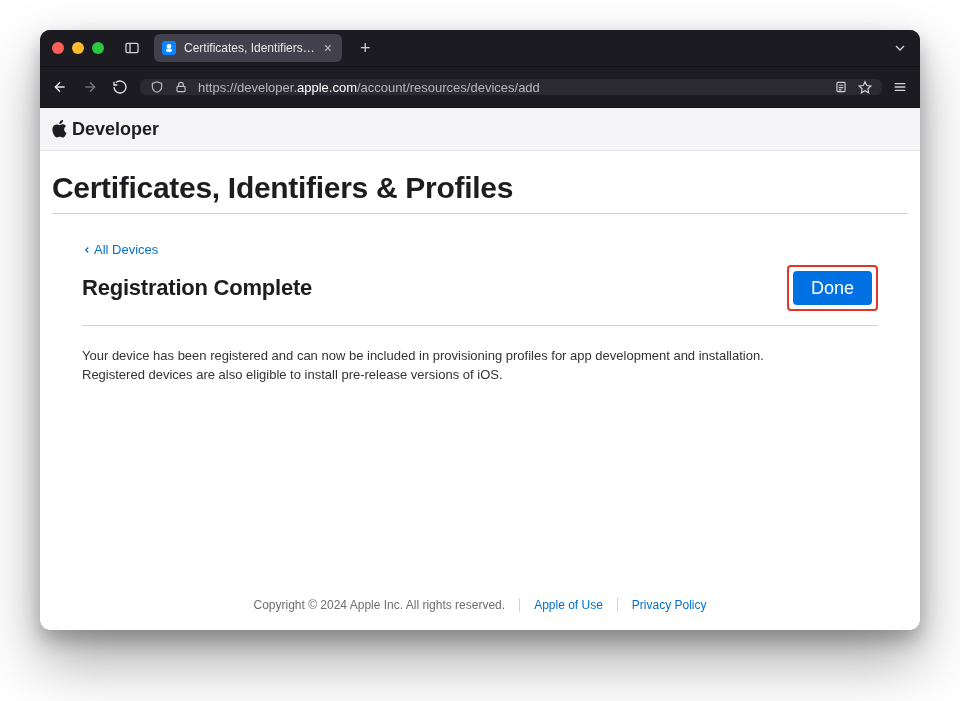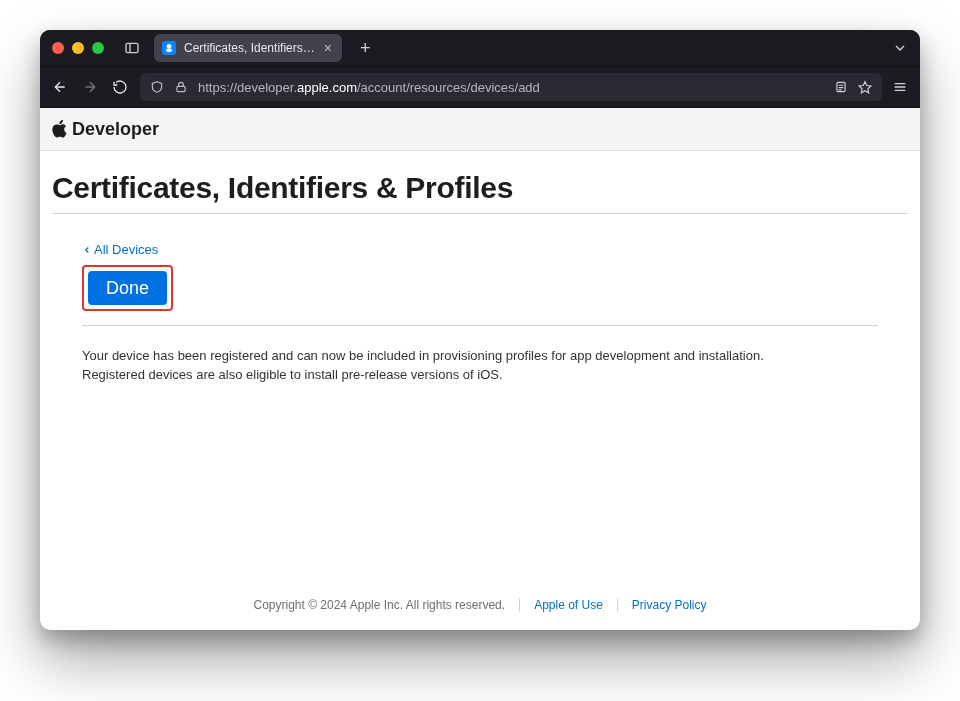--- a/index.html
+++ b/index.html
@@ -71,21 +71,21 @@
   
   .toolbar{
     height:40px;background:var(--browser-dark);
     display:flex;align-items:center;gap:10px;
     padding:0 12px;
     border-bottom:1px solid #00000055;
   }
   .nav-icons{display:flex;align-items:center;gap:14px;color:#d0d0d8;margin-right:2px;}
   .nav-icons .dis{opacity:.45;}
   .urlbar{
-    flex:1;height:28px;background:var(--browser-dark2);
+    flex:1;height:16px;background:var(--browser-dark2);
     border-radius:6px;display:flex;align-items:center;
     padding:0 10px;color:var(--url-grey);font-size:13px;
     gap:10px;
   }
   .urlbar .left-icons{display:flex;align-items:center;gap:10px;color:#bdbdc5;}
   .urlbar .urltext{flex:1;white-space:nowrap;overflow:hidden;text-overflow:ellipsis;}
   .urlbar .urltext .host{color:var(--url-white);}
   .urlbar .right-icons{display:flex;align-items:center;gap:10px;color:#d0d0d8;}
   .hamburger{color:#d0d0d8;}
 
@@ -273,20 +273,21 @@
 
           <div class="sub-block">
             <a class="back-link" href="#">
               <svg width="10" height="10" viewBox="0 0 24 24" fill="none" stroke="currentColor" stroke-width="3">
                   <polyline points="15 18 9 12 15 6"></polyline>
                 </svg>
               <span>All Devices</span>
             </a>
 
             <div class="heading-row">
+              <h2 class="page-subtitle">Registration Complete</h2>
               <div class="done-wrap">
                 <button class="done-btn">Done</button>
               </div>
             </div>
             <div class="rule2"></div>
 
             <div class="body-text">Your device has been registered and can now be included in provisioning profiles for app development and installation.
 Registered devices are also eligible to install pre-release versions of iOS.</div>
           </div>
         </div>

